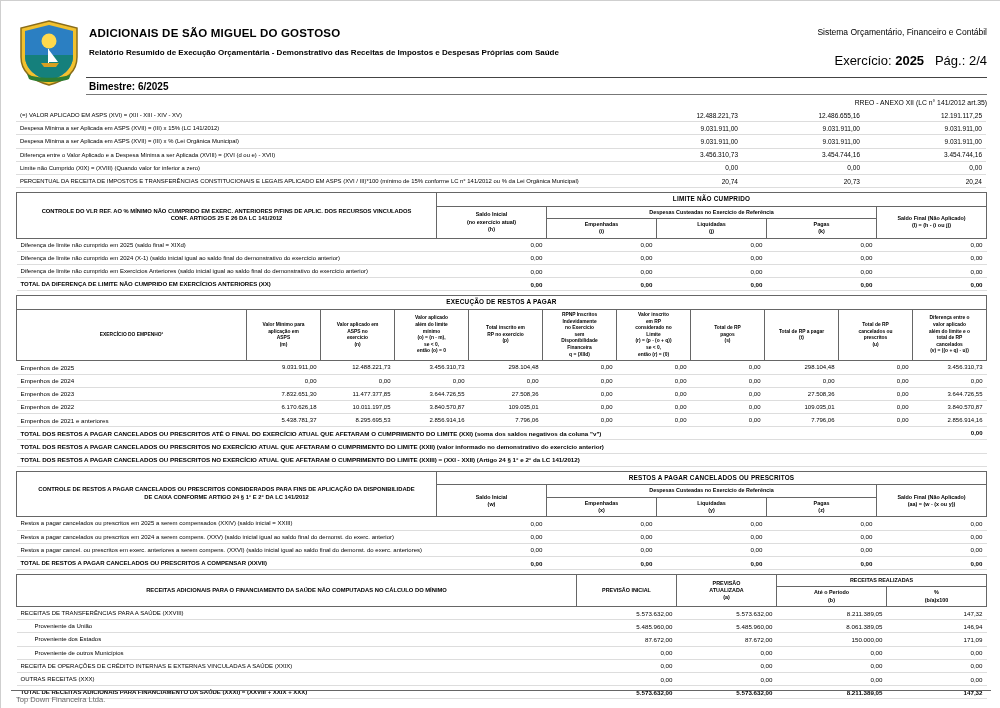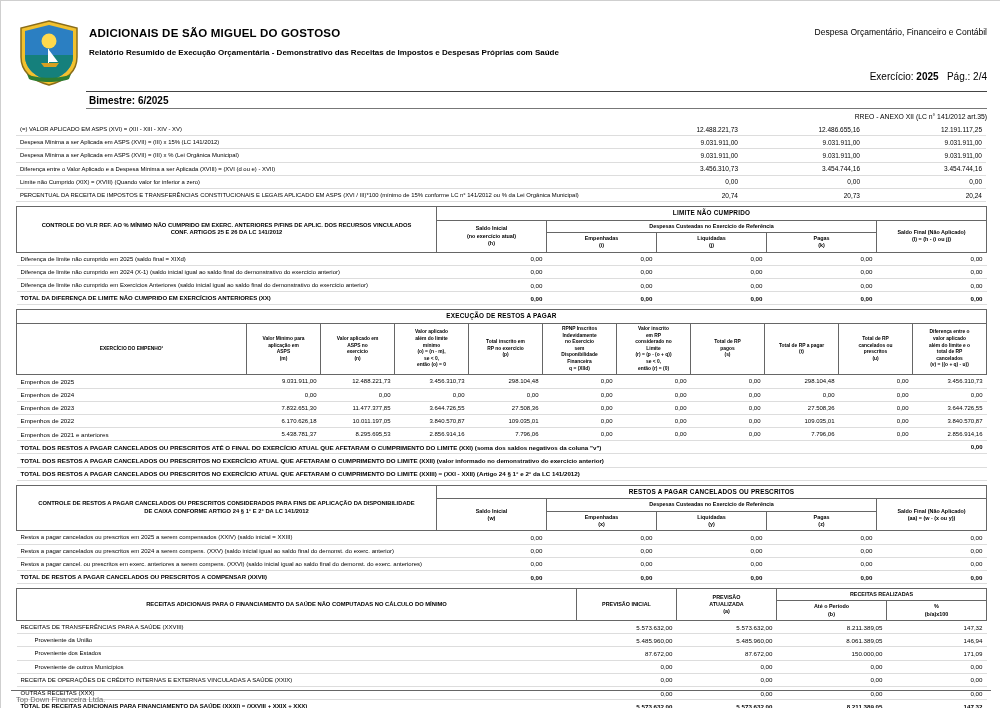--- a/index.html
+++ b/index.html
@@ -7,21 +7,21 @@
   body{background:#f2f2f2}
   .page{position:relative;width:1000px;height:708px;margin:0 auto;background:#fff;
         font-family:"Liberation Sans",sans-serif;color:#000;overflow:hidden;border:1px solid #cfcfcf}
   .logo{position:absolute;left:16px;top:18px;width:64px;height:68px}
   .hdr{display:flex;align-items:flex-start;padding:26px 14px 0 88px}
   .hdr-center{flex:1;min-width:0}
   .muni{font-size:11.5px;font-weight:bold;letter-spacing:.2px}
   .rpt-title{font-size:8px;font-weight:bold;margin-top:9px}
   .hdr-right{width:265px;text-align:right;flex:none}
   .sys{font-size:8.5px}
-  .exerc{font-size:10px;margin-top:34px}
+  .exerc{font-size:13px;margin-top:16px}
   .band{margin:9px 14px 0 85px;border-top:1.6px solid #444;border-bottom:1px solid #777;padding:2.5px 0 2.5px 3px}
   .bimestre{font-size:10px;font-weight:bold}
   .anexo{margin:4px 14px 3px;text-align:right;font-size:6.8px}
   .t{border-collapse:collapse;table-layout:fixed;width:970px;margin:0 15px}
   .t th{border:1px solid #666;font-weight:bold;text-align:center;vertical-align:middle;
         font-size:5.4px;line-height:1.35;padding:2px;white-space:pre-line;overflow:hidden}
   .t th.ctrl{font-size:5.8px;padding:2px 18px}
   .t th.title{font-size:6.4px;letter-spacing:.2px}
   .t td{font-size:6.2px;padding:2.6px 4px;border-bottom:1px solid #ddd;vertical-align:middle;overflow:hidden}
   .t td.lbl{text-align:left;font-size:6px}
@@ -54,21 +54,21 @@
       <path d="M10 55 C18 60 46 60 54 55 L52 60 C44 64 20 64 12 60 Z" fill="#2e7d32"></path>
     </svg>
   </div>
 
   <div class="hdr">
     <div class="hdr-center">
       <div class="muni">ADICIONAIS DE SÃO MIGUEL DO GOSTOSO</div>
       <div class="rpt-title">Relatório Resumido de Execução Orçamentária - Demonstrativo das Receitas de Impostos e Despesas Próprias com Saúde</div>
     </div>
     <div class="hdr-right">
-      <div class="sys">Despesa Orçamentário, Financeiro e Contábil</div>
+      <div class="sys">Sistema Orçamentário, Financeiro e Contábil</div>
       <div class="exerc">
         <span>Exercício:</span>
         <b>2025</b>&nbsp;&nbsp;
         <span>Pág.:</span>
         <span>2/4</span>
       </div>
     </div>
   </div>
 
   <div class="band">

